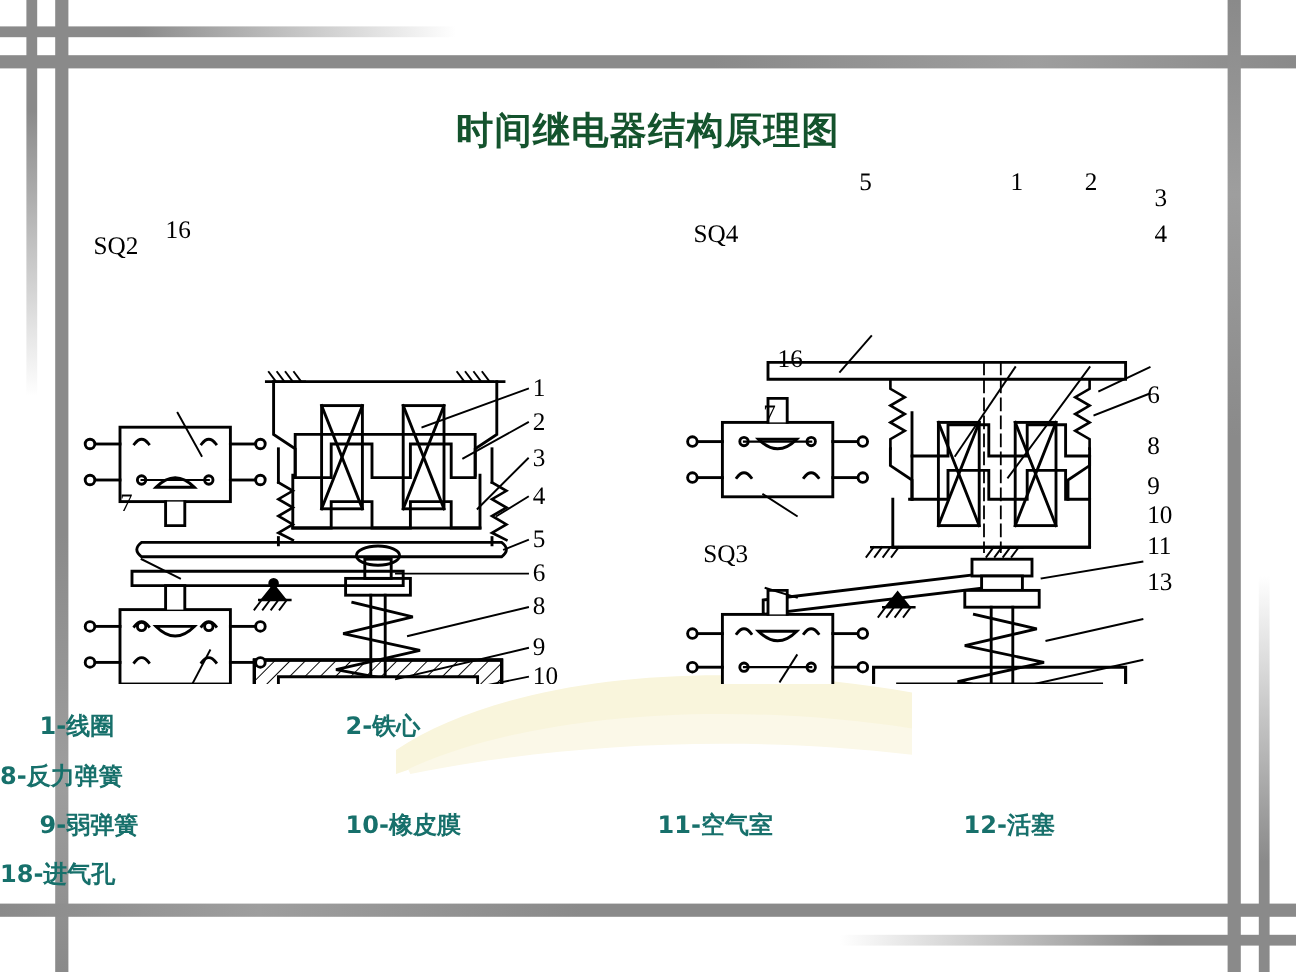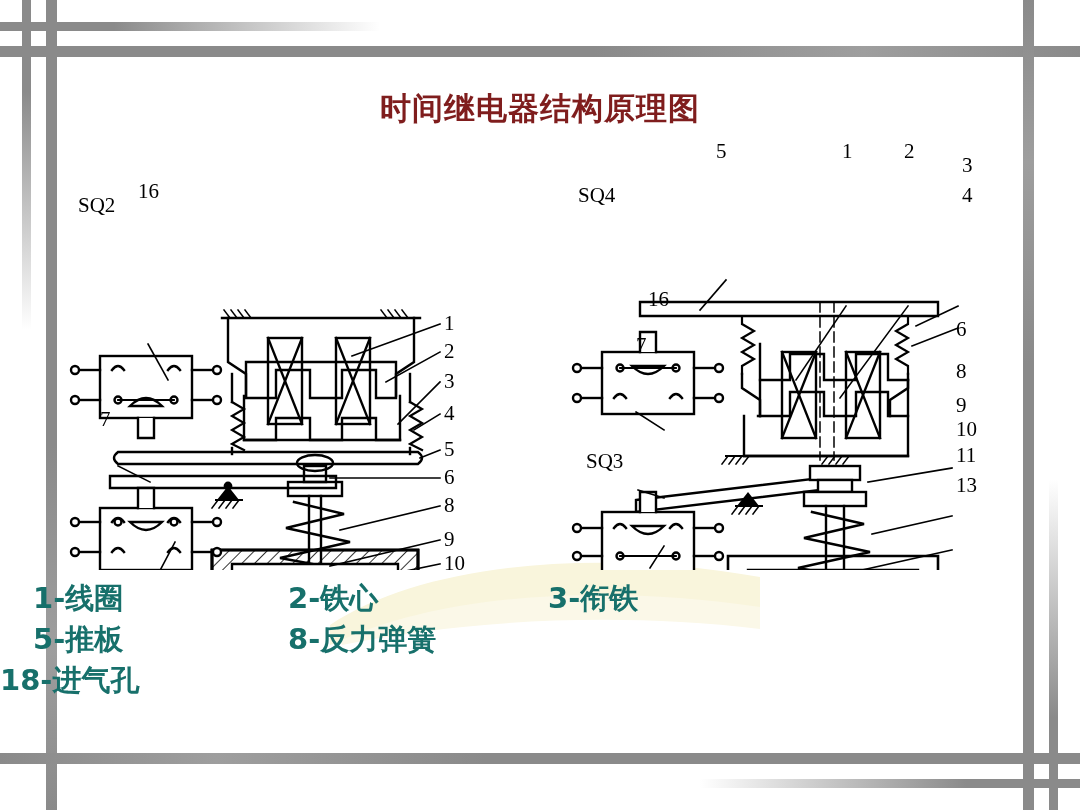--- a/index.html
+++ b/index.html
@@ -33,31 +33,31 @@
     background:linear-gradient(to top,#8a8a8a 0%,#8a8a8a 55%,#9e9e9e 80%,#8a8a8a 100%);}
 
   
   .watermark{position:absolute;left:330px;top:555px;width:430px;height:90px;
     pointer-events:none;}
 
   
   #title{
     position:absolute;left:0;top:88px;width:1080px;text-align:center;
     font-family:"DejaVu Sans", sans-serif;
-    font-size:31px;font-weight:700;color:#7f1d1d;letter-spacing:1px;
+    font-size:31px;font-weight:700;color:#14532d;letter-spacing:1px;
   }
 
   
   #diagram-area{position:absolute;left:0;top:130px;width:1080px;height:440px;}
   #diagram-area svg{display:block;}
 
   
   #legend{position:absolute;left:0;top:578px;width:1080px;}
   .legend-row{display:flex;height:41px;align-items:flex-end;
-    font-family:"DejaVu Sans", sans-serif;font-size:29px;font-weight:700;
+    font-family:"DejaVu Sans", sans-serif;font-size:20px;font-weight:700;
     color:#17706B;white-space:pre;}
   .lg{flex:0 0 auto;}
   .c1{width:255px;padding-left:33px;}
   .c2{width:260px;}
   .c3{width:255px;}
   .c4{width:255px;}
 </style>
 </head>
 <body>
 
@@ -380,28 +380,32 @@
       <text x="886" y="582">14</text>
     </g>
   </svg>
   </div>
 
   <div id="legend">
 
     <div class="legend-row">
       <div class="lg c1"><span>1-</span><span>线圈</span></div>
       <div class="lg c2"><span>2-</span><span>铁心</span></div>
-      <div class="lg c3"><span>3-</span><span>衔铁</span></div>
     </div>
 
     <div class="legend-row">
-      <div class="lg c1"><span>5-</span><span>推板</span></div>
       <div class="lg c4"><span>8-</span><span>反力弹簧</span></div>
     </div>
 
+    <div class="legend-row">
+      <div class="lg c1"><span>9-</span><span>弱弹簧</span></div>
+      <div class="lg c2"><span>10-</span><span>橡皮膜</span></div>
+      <div class="lg c3"><span>11-</span><span>空气室</span></div>
+      <div class="lg c4"><span>12-</span><span>活塞</span></div>
+    </div>
 
     <div class="legend-row">
       <div class="lg c2"><span>18-</span><span>进气孔</span></div>
       <div class="lg c4"><span></span><span></span></div>
     </div>
 
   </div>
 </div>
 
 </body></html>

